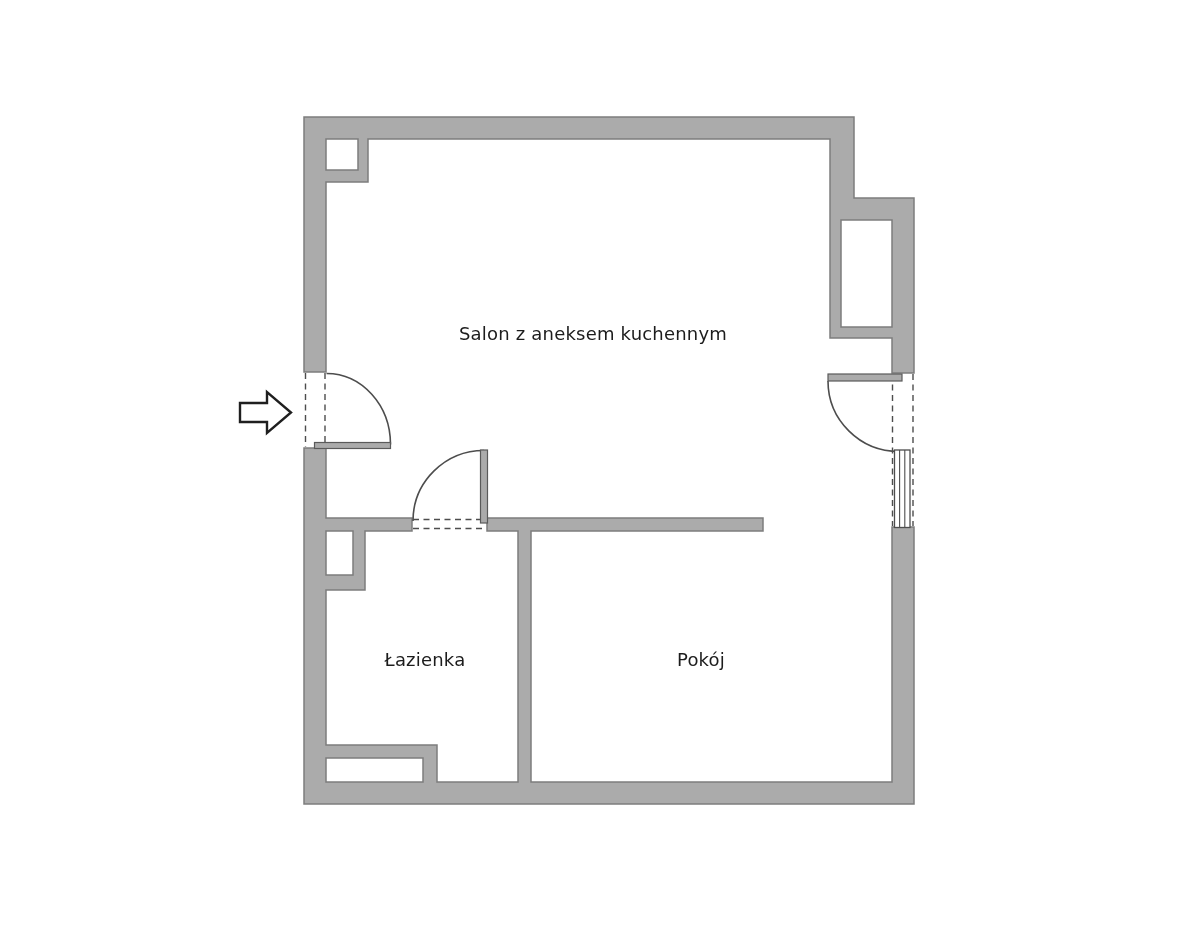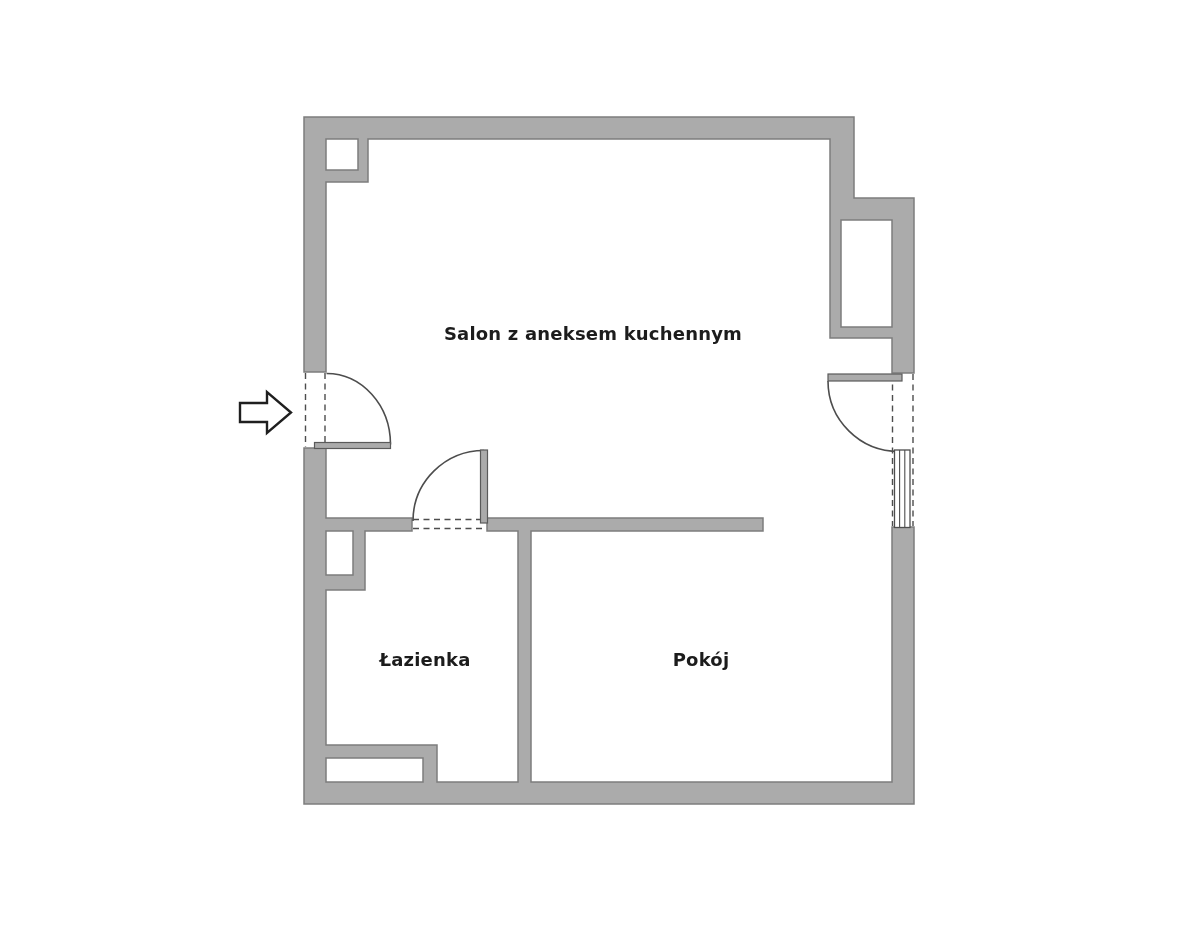--- a/index.html
+++ b/index.html
@@ -1,21 +1,20 @@
 <!DOCTYPE html>
 <html><head>
 <meta charset="utf-8">
 <style>
   html, body { margin: 0; padding: 0; background: #ffffff; }
   .plan-wrap {
     width: 1200px; height: 928px;
     background: #ffffff;
     position: relative;
     overflow: hidden;
-    font-weight: bold;
   }
   svg { display: block; }
   .wall {
     stroke: #7d7d7d;
     stroke-width: 1.5;
     fill: #ababab;
     fill-rule: evenodd;
   }
   .leaf {
     fill: #ababab;

